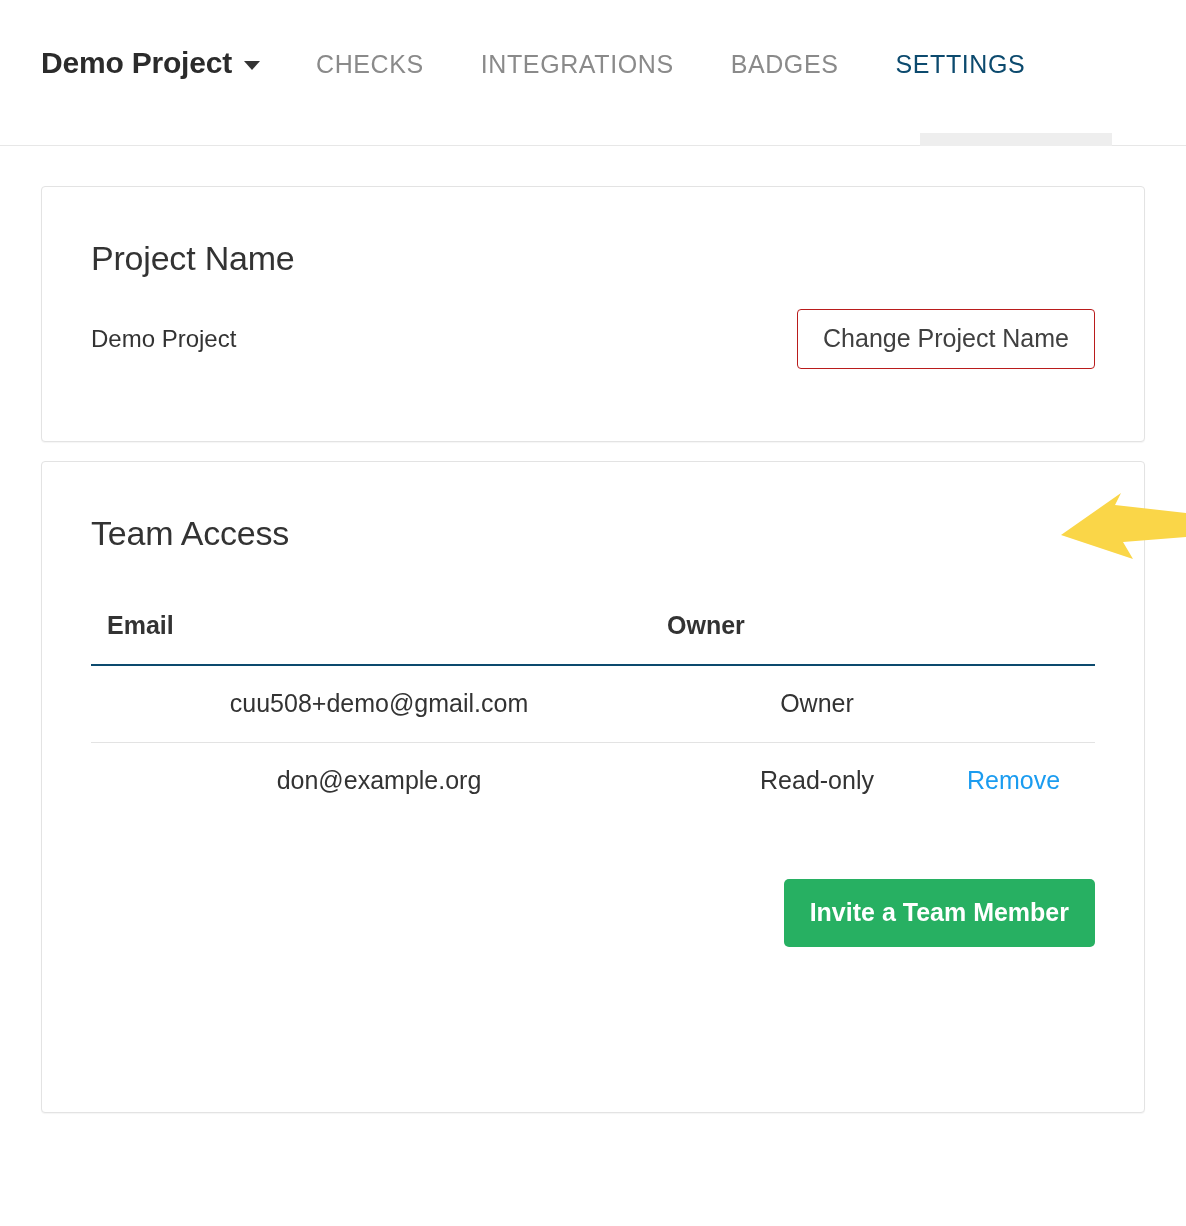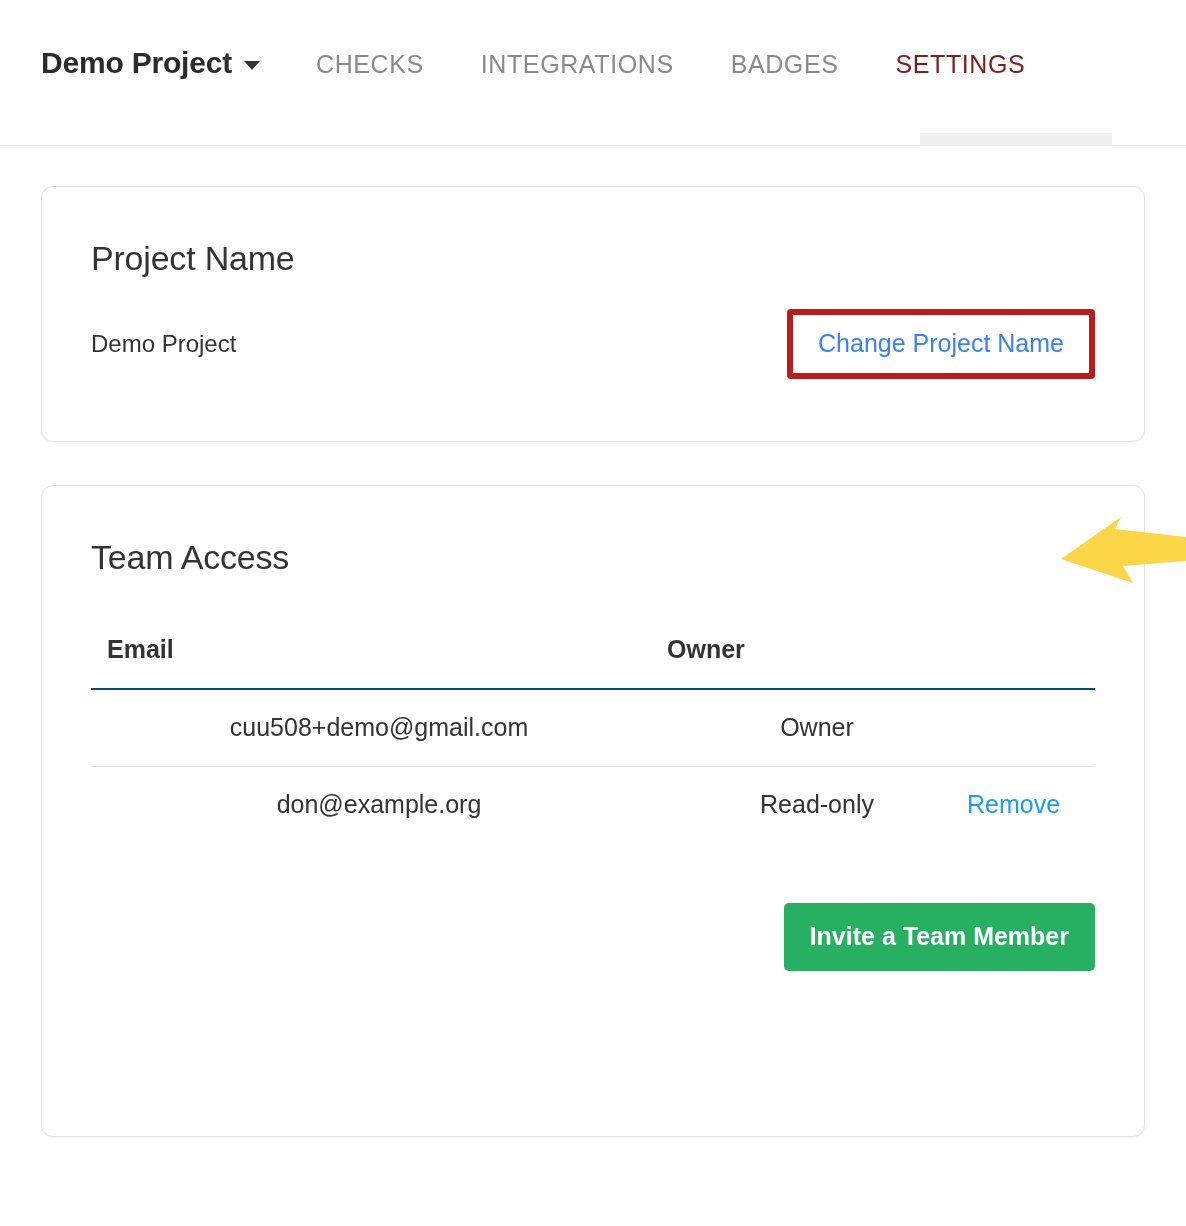--- a/index.html
+++ b/index.html
@@ -60,52 +60,52 @@
     font-size: 25px;
     color: #8a8a8a;
     letter-spacing: 0.6px;
     text-decoration: none;
     cursor: pointer;
     white-space: nowrap;
     padding: 0 0;
     margin-right: 57px;
   }
   .tab:last-child { margin-right: 0; }
-  .tab.active { color: #7f1d1d; }
+  .tab.active { color: #0c4a6e; }
 
   .tab-indicator {
     position: absolute;
     left: 920px;
     top: 133px;
     width: 192px;
     height: 13px;
     background: #eeeeee;
   }
 
   
   .content {
     padding: 0 41px;
   }
 
   .card {
     background: #ffffff;
     border: 1px solid #e3e3e3;
-    border-radius: 12px;
+    border-radius: 4px;
     box-shadow: 0 1px 1px rgba(0,0,0,0.045);
     position: relative;
   }
 
   .card.project-name {
     margin-top: 40px;
     height: 256px;
     padding: 0 49px;
   }
 
   .card.team-access {
-    margin-top: 43px;
+    margin-top: 19px;
     height: 652px;
     padding: 0 49px;
   }
 
   .card-title {
     font-size: 34px;
     font-weight: normal;
     color: #333333;
     letter-spacing: -0.2px;
   }
@@ -120,23 +120,23 @@
   }
 
   .name-value {
     font-size: 24px;
     color: #333333;
   }
 
   .btn-default {
     font-family: "Liberation Sans", sans-serif;
     font-size: 25px;
-    color: #3b82f6;
+    color: #404040;
     background: #ffffff;
-    border: 6px solid #b91c1c;
+    border: 1px solid #b91c1c;
     border-radius: 4px;
     padding: 16px 25px 17px 25px;
     cursor: pointer;
     line-height: 1;
     white-space: nowrap;
   }
 
   .team-access .card-title { padding-top: 52px; }
 
   

